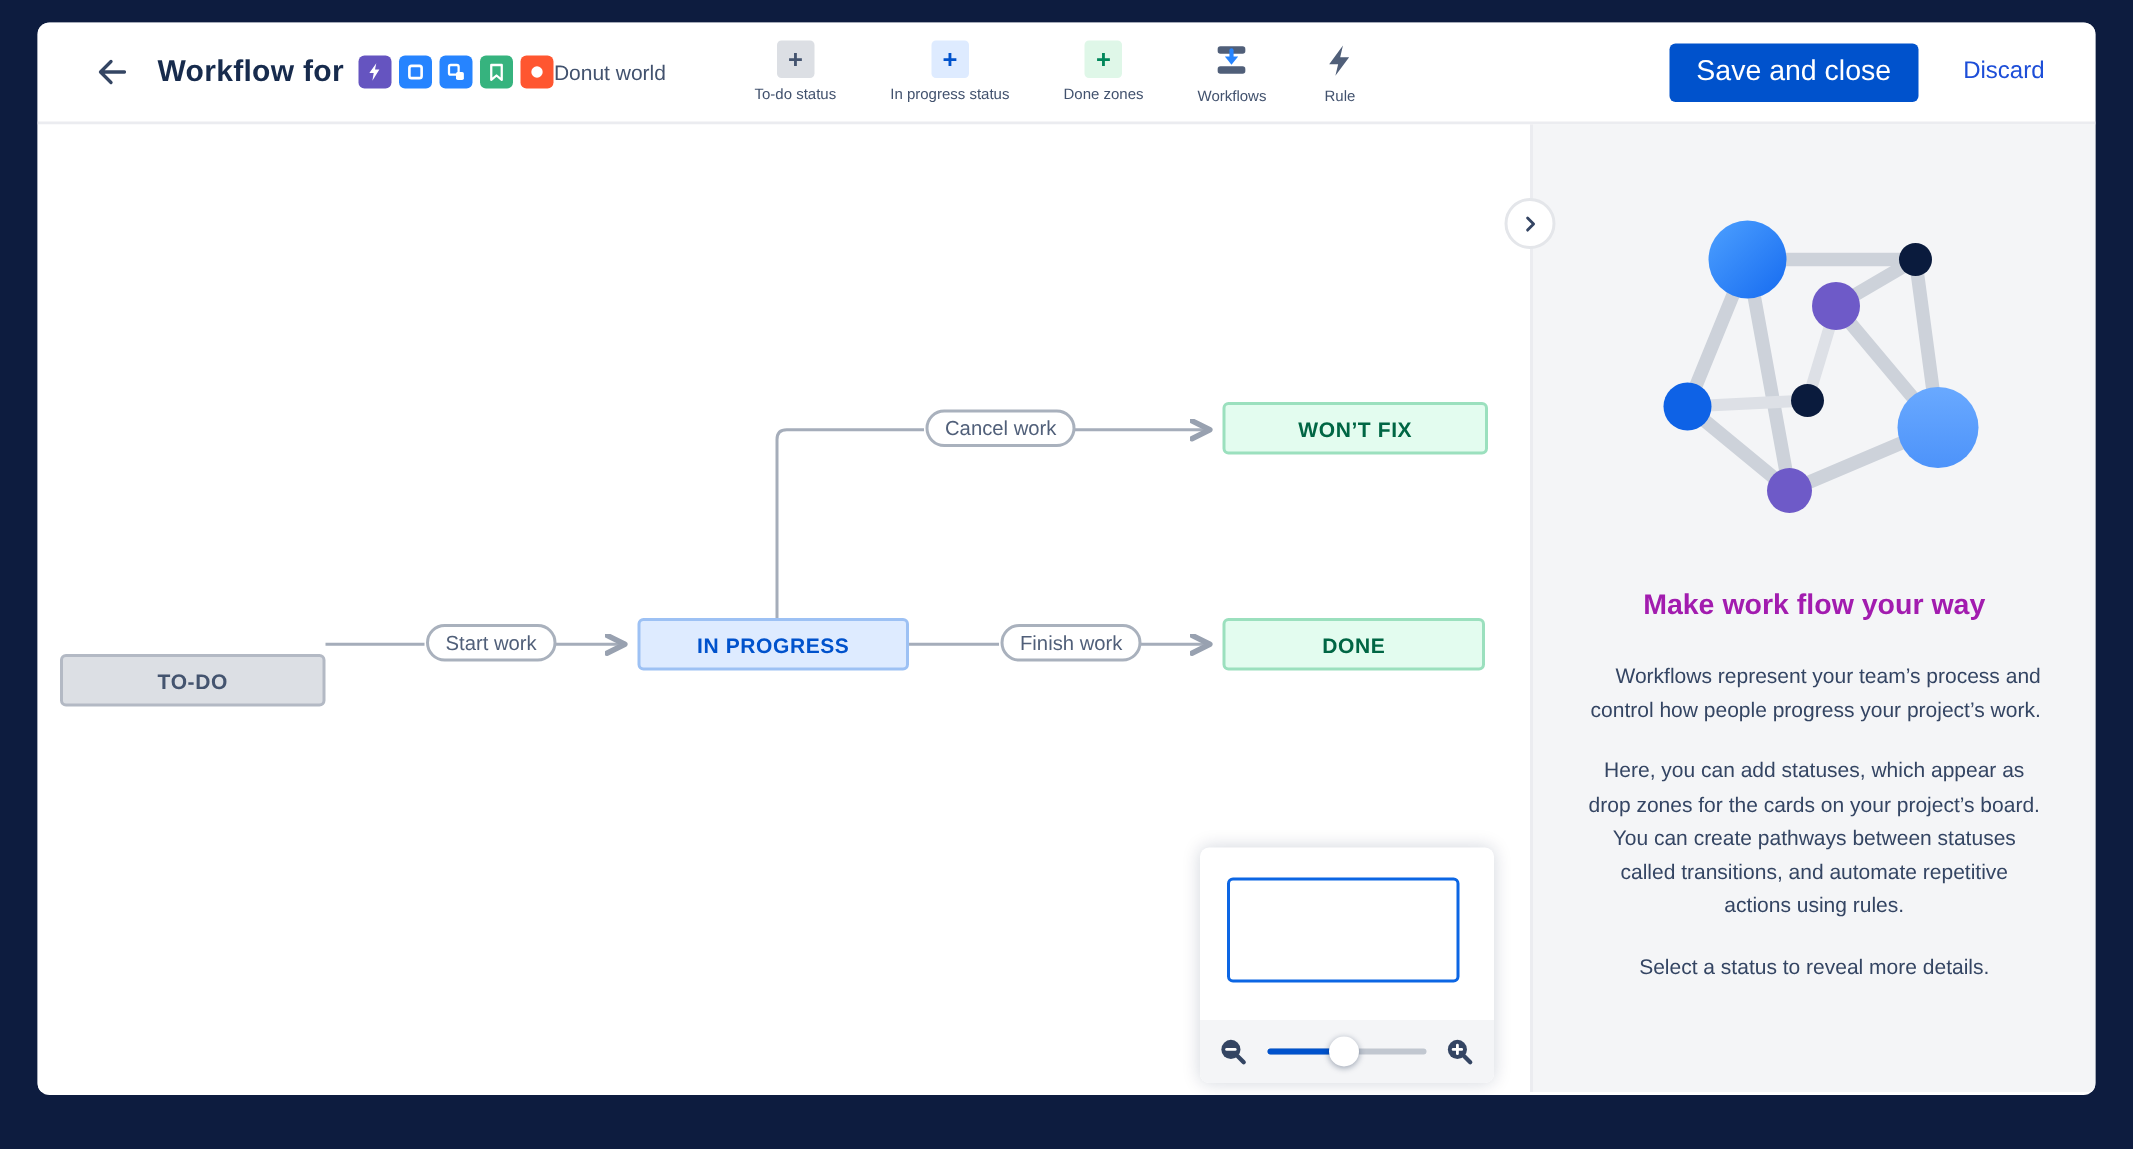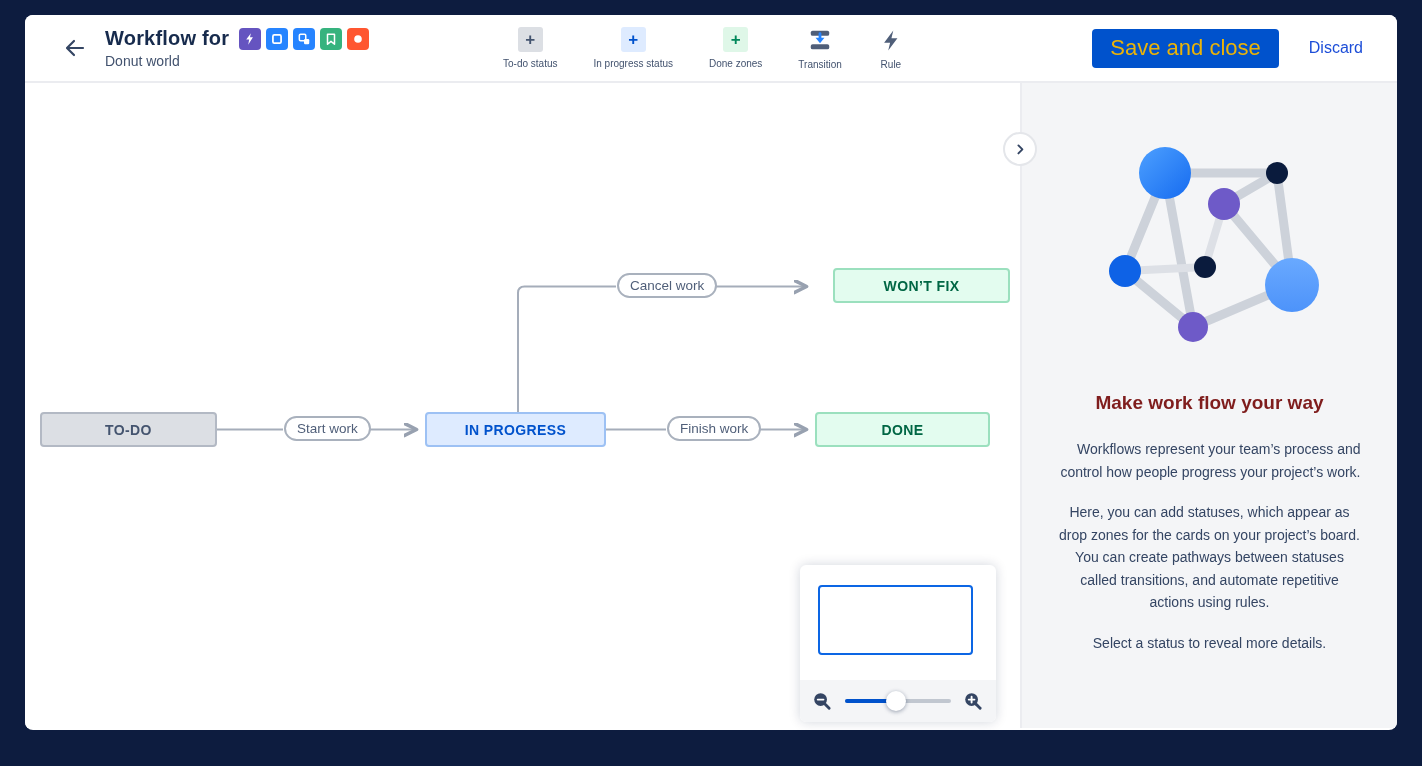--- a/index.html
+++ b/index.html
@@ -11,51 +11,51 @@
     overflow:hidden;
   }
   .window {
     position:absolute; left:25px; top:15px; width:1372px; height:715px;
     background:#ffffff; border-radius:8px; overflow:hidden;
   }
   
   .topbar { position:relative; height:68px; background:#fff; border-bottom:2px solid #EBECF0; }
   .header-left { position:absolute; left:32px; top:0; height:100%; display:flex; align-items:center; }
   .back-btn { width:36px; height:36px; border:none; background:transparent; cursor:pointer; display:flex; align-items:center; justify-content:center; }
-  .title-block { margin-left:12px; display:flex; flex-direction:column; }
+  .title-block { margin-left:12px; display:flex; flex-direction:row; }
   .title-row { display:flex; align-items:center; gap:6px; }
   .page-title { font-size:20px; font-weight:700; color:#172B4D; letter-spacing:.2px; }
   .issue-icons { display:flex; gap:5px; margin-left:4px; }
   .itype { width:22px; height:22px; border-radius:4px; display:flex; align-items:center; justify-content:center; }
   .itype svg { display:block; }
   .subtitle { font-size:14px; color:#42526E; margin-top:3px; }
 
   .toolbar { position:absolute; left:478px; top:0; height:100%; display:flex; align-items:center; gap:36px; }
   .tool { display:flex; flex-direction:column; align-items:center; gap:6px; background:transparent; border:none; cursor:pointer; padding:2px 0; }
   .sq { width:25px; height:25px; border-radius:3px; display:flex; align-items:center; justify-content:center; font-size:17px; font-weight:700; line-height:1; }
   .sq-todo { background:#DCDFE4; color:#44546F; }
   .sq-prog { background:#DEEBFF; color:#0052CC; }
   .sq-done { background:#DFF7E8; color:#00875A; }
   .tool-ic { width:26px; height:26px; display:flex; align-items:center; justify-content:center; }
   .tool-label { font-size:10px; color:#42526E; }
 
   .header-right { position:absolute; right:26px; top:0; height:100%; display:flex; align-items:center; gap:22px; }
-  .save-btn { background:#0052CC; color:#eab308; border:none; border-radius:4px; height:39px; padding:0 18px; font-size:22px; font-weight:500; font-family:inherit; cursor:pointer; }
+  .save-btn { background:#0052CC; color:#ffffff; border:none; border-radius:4px; height:39px; padding:0 18px; font-size:19px; font-weight:500; font-family:inherit; cursor:pointer; }
   .discard-btn { background:transparent; border:none; color:#1d4ed8; font-size:16px; font-weight:500; font-family:inherit; cursor:pointer; padding:6px 8px; }
 
   
   .app-body { position:relative; height:645px; display:flex; }
   .canvas { position:relative; width:995px; height:100%; background:#fff; }
   .sidebar { position:relative; width:377px; height:100%; background:#F4F5F7; border-left:2px solid #EBECF0; text-align:center; }
 
   .connectors { position:absolute; left:0; top:0; width:995px; height:645px; }
 
   .node { position:absolute; height:35px; border-radius:4px; display:flex; align-items:center; justify-content:center;
           font-size:14px; font-weight:700; letter-spacing:.4px; cursor:pointer; }
-  .node-todo { background:#DCDFE4; border:2px solid #B3B9C4; color:#44546F; }
+  .node-todo { background:#DCDFE4; border:2px solid #B3B9C4; color:#44546F;margin-top:24px; }
   .node-prog { background:#DEEBFF; border:2px solid #9DC1F4; color:#0052CC; }
   .node-done { background:#E3FCEF; border:2px solid #9BE0BE; color:#006644; }
 
   .pill { position:absolute; background:#fff; border:2px solid #A9B1BD; border-radius:15px; padding:3px 11px;
           font-size:13.5px; color:#505F79; white-space:nowrap; cursor:pointer; }
 
   
   .minimap { position:absolute; left:775px; top:482px; width:196px; height:157px; background:#fff; border-radius:6px;
              box-shadow:0 0 12px rgba(9,30,66,.18); }
   .mini-viewport { position:absolute; left:18px; top:20px; width:155px; height:70px; border:2px solid #0C66E4; border-radius:4px; cursor:grab; }
@@ -66,21 +66,21 @@
   .slider-fill { position:absolute; left:0; top:0; height:4px; width:48%; background:#0052CC; border-radius:2px; }
   .slider-handle { position:absolute; left:48%; top:50%; transform:translate(-50%,-50%); width:20px; height:20px; background:#fff;
                    border-radius:50%; box-shadow:0 1px 4px rgba(9,30,66,.4); cursor:grab; }
 
   
   .panel-toggle { position:absolute; left:978px; top:49px; width:34px; height:34px; border-radius:50%; background:#fff;
                   border:2px solid #E4E6EA; display:flex; align-items:center; justify-content:center; cursor:pointer; z-index:5; }
 
   
   .illustration { margin-top:55px; }
-  .side-heading { font-size:19px; font-weight:700; color:#7f1d1d; margin-top:40px; }
+  .side-heading { font-size:19px; font-weight:700; color:#a21caf; margin-top:40px; }
   .side-para { width:302px; margin:18px auto 0; font-size:14px; line-height:22.5px; color:#344563; }
   .side-para.first { margin-top:24px;text-align:right; }
 </style>
 </head>
 <body>
 
 <div class="window">
 
   <header class="topbar">
     <div class="header-left">
@@ -140,21 +140,21 @@
       </button>
       <button class="tool">
         <span class="tool-ic">
           <svg width="24" height="24" viewBox="0 0 26 26">
             <rect x="3" y="3" width="20" height="5.5" rx="2" fill="#505F79"></rect>
             <rect x="3" y="17.5" width="20" height="5.5" rx="2" fill="#505F79"></rect>
             <path d="M13 6 v5" stroke="#2684FF" stroke-width="3" stroke-linecap="round"></path>
             <path d="M8.2 10.5 h9.6 L13 16.5 z" fill="#2684FF"></path>
           </svg>
         </span>
-        <span class="tool-label">Transition</span>
+        <span class="tool-label">Workflows</span>
       </button>
       <button class="tool">
         <span class="tool-ic">
           <svg width="22" height="24" viewBox="0 0 24 24">
               <path d="M14.5 1.5 L4.5 15 h6.5 l-2 8.5 L19 10 h-6.5 z" fill="#505F79"></path>
             </svg>
         </span>
         <span class="tool-label">Rule</span>
       </button>
     </div>
@@ -184,21 +184,21 @@
         <path d="M687,203.5 H781" fill="none" stroke="#A5ADBA" stroke-width="2" marker-end="url(#arrow)"></path>
 
         <path d="M581,346.5 H641" fill="none" stroke="#A5ADBA" stroke-width="2"></path>
 
         <path d="M729,346.5 H781" fill="none" stroke="#A5ADBA" stroke-width="2" marker-end="url(#arrow)"></path>
       </svg>
 
       <div class="node node-todo" style="left:15px; top:329px; width:177px;">TO-DO</div>
       <div class="node node-done" style="left:790px; top:329px; width:175px;">DONE</div>
       <div class="node node-prog" style="left:400px; top:329px; width:181px;">IN PROGRESS</div>
-      <div class="node node-done" style="left:808px; top:185px; width:177px;">WON’T FIX</div>
+      <div class="node node-done" style="left:790px; top:185px; width:177px;">WON’T FIX</div>
 
       <div class="pill" style="left:259px; top:333px;">Start work</div>
       <div class="pill" style="left:592px; top:190px;">Cancel work</div>
       <div class="pill" style="left:642px; top:333px;">Finish work</div>
 
       <div class="minimap">
         <div class="mini-viewport"></div>
         <div class="mini-zoombar">
           <svg width="19" height="19" viewBox="0 0 20 20">
             <circle cx="8" cy="8" r="6.7" fill="#344563"></circle>

